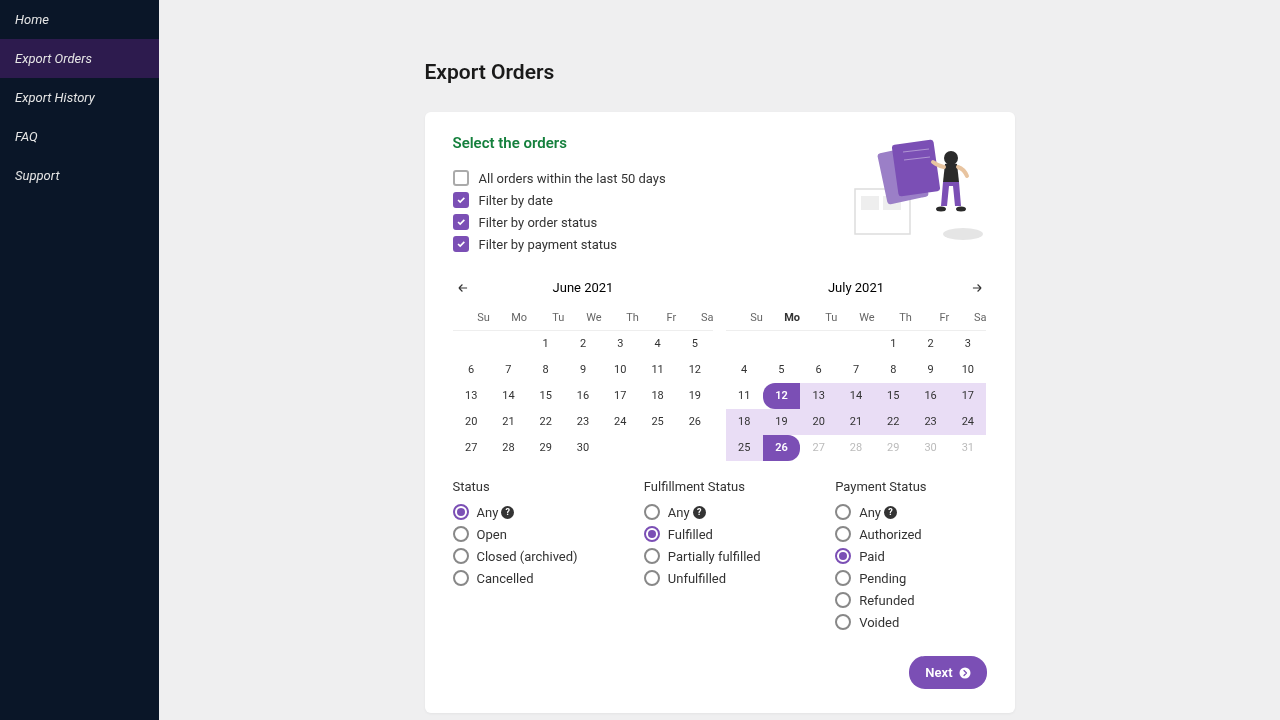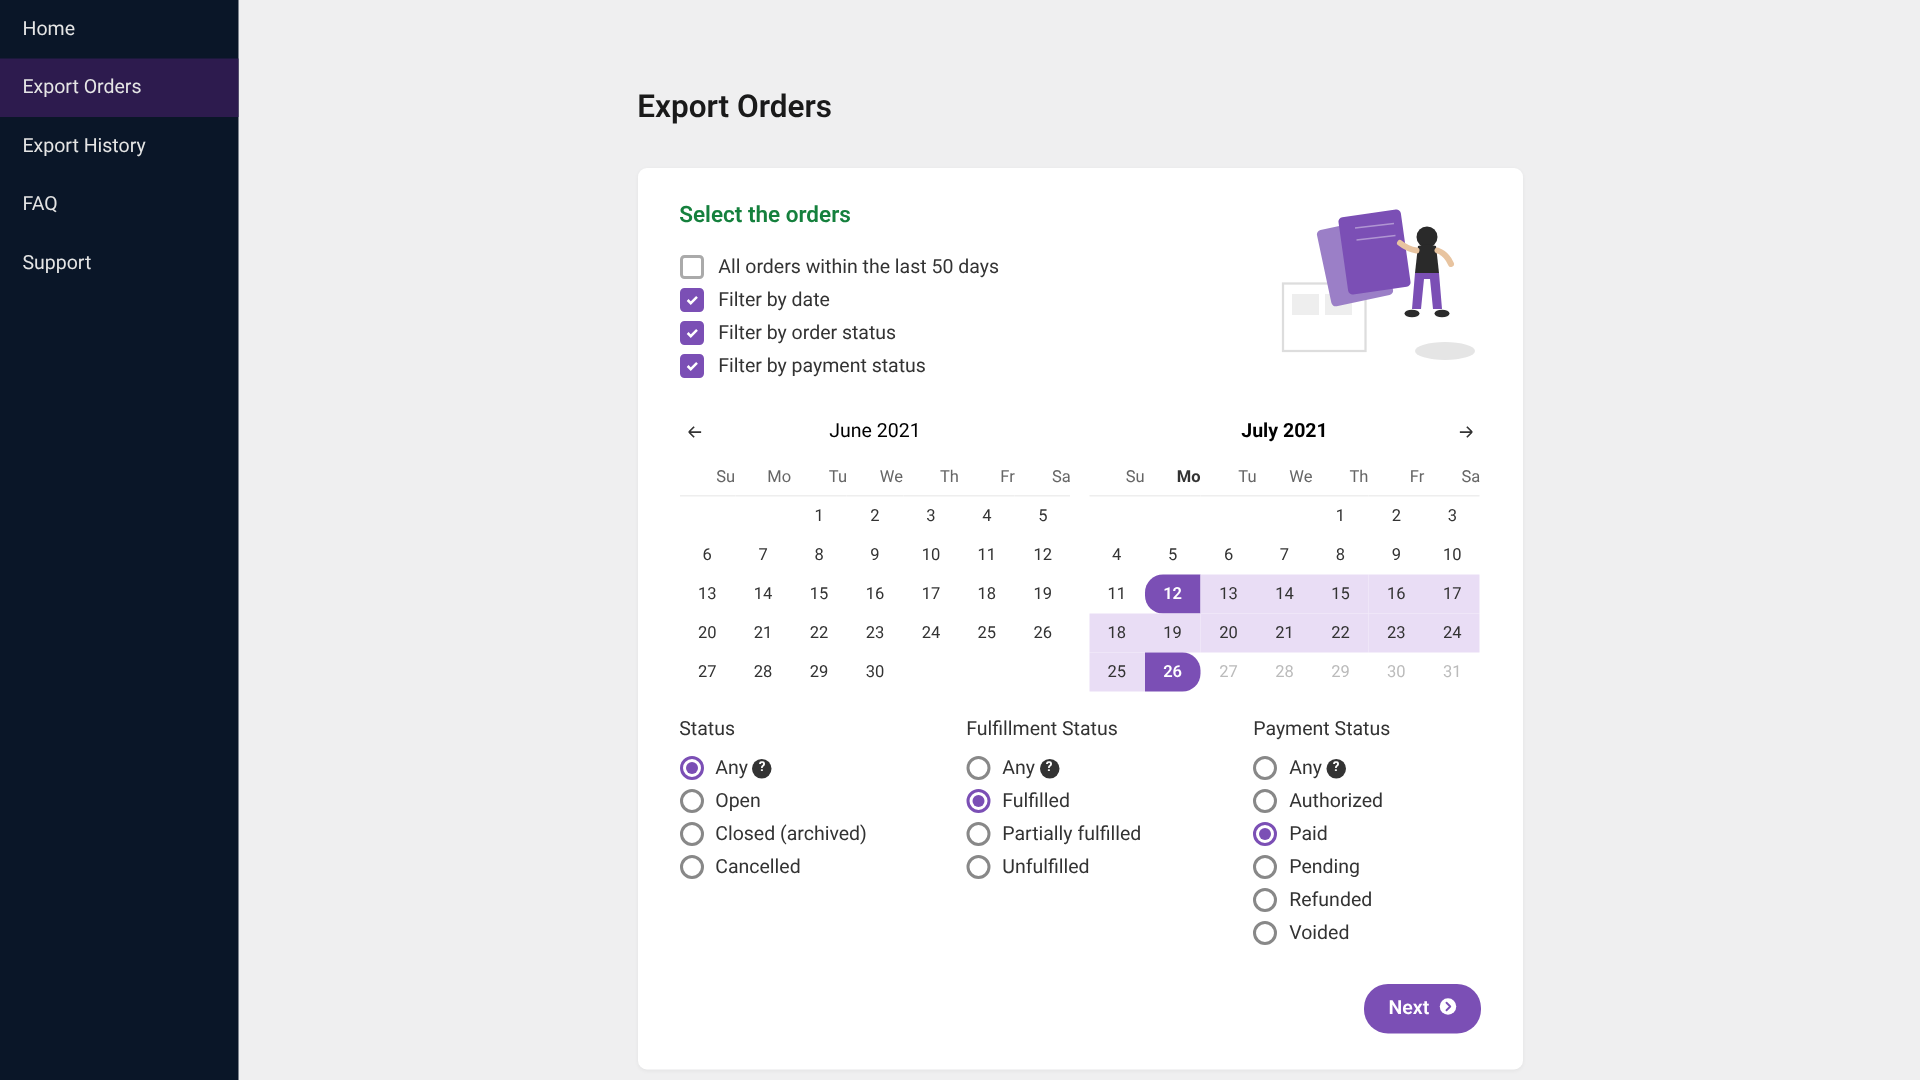--- a/index.html
+++ b/index.html
@@ -1,35 +1,35 @@
 <!DOCTYPE html>
 <html><head>
 <meta charset="utf-8">
 <style>
 * { margin: 0; padding: 0; box-sizing: border-box; font-family: -apple-system, BlinkMacSystemFont, 'Segoe UI', Roboto, Arial, sans-serif; }
 body { background: #efeff0; width: 1280px; height: 720px; overflow: hidden; display: flex; }
-.sidebar { width: 159px; background: #0a1628; height: 100%; }
+.sidebar { width: 159px; background: #0a1628; height: 100%; font-style: italic; }
 .sidebar-item { padding: 12px 15px; color: #e5e5e5; font-size: 13px; cursor: pointer; }
 .sidebar-item.active { background: #2d1b4e; }
 .main { flex: 1; padding: 0; overflow-y: auto; }
 .content { max-width: 590px; margin: 0 auto; padding-top: 60px; padding-bottom: 30px; }
 .page-title { font-size: 21px; font-weight: 600; color: #1a1a1a; margin-bottom: 28px; }
 .card { background: #fff; border-radius: 6px; padding: 22px 28px 24px; box-shadow: 0 1px 3px rgba(0,0,0,0.05); position: relative; }
 .section-title { font-size: 15px; font-weight: 600; color: #15803d; margin-bottom: 18px; }
 .illustration { position: absolute; right: 28px; top: 22px; width: 140px; height: 110px; }
 .filter-list { margin-bottom: 22px; }
 .filter-row { display: flex; align-items: center; margin-bottom: 6px; font-size: 13px; color: #333; }
 .checkbox { width: 16px; height: 16px; border: 2px solid #aaa; border-radius: 3px; margin-right: 10px; display: flex; align-items: center; justify-content: center; }
 .checkbox.checked { background: #7b4fb5; border-color: #7b4fb5; }
 .checkbox.checked svg { display: block; }
 .checkbox svg { display: none; width: 10px; height: 10px; }
 .calendars { display: flex; gap: 12px; margin-bottom: 18px; position: relative; }
 .cal { flex: 1; }
 .cal-header { text-align: center; font-size: 13px; color: #000000; padding: 6px 0 10px; position: relative; }
-.cal-header.bold { font-weight: 700; text-align: center; }
+.cal-header.bold { font-weight: 400; text-align: center; }
 .cal-nav { position: absolute; top: 4px; width: 20px; height: 20px; display: flex; align-items: center; justify-content: center; cursor: pointer; }
 .cal-nav.left { left: 0; }
 .cal-nav.right { right: 0; }
 .cal-grid { display: grid; grid-template-columns: repeat(7, 1fr); }
 .cal-dow { text-align: right; font-size: 11px; color: #666; padding: 6px 0; border-bottom: 1px solid #eee; }
 .cal-dow.bold { font-weight: 700; color: #333; }
 .cal-day { text-align: center; font-size: 11px; color: #333; height: 26px; line-height: 26px; cursor: pointer; position: relative; }
 .cal-day.empty { cursor: default; }
 .cal-day.outside { color: #bbb; }
 .cal-day.range { background: #e9ddf5; }
@@ -38,21 +38,21 @@
 .cal-day.end { border-top-left-radius: 0; border-bottom-left-radius: 0; }
 .status-section { display: flex; gap: 40px; margin-bottom: 20px; }
 .status-col { flex: 1; }
 .status-title { font-size: 13px; color: #333; margin-bottom: 10px; }
 .radio-row { display: flex; align-items: center; margin-bottom: 6px; font-size: 13px; color: #333; cursor: pointer; }
 .radio { width: 16px; height: 16px; border: 2px solid #888; border-radius: 50%; margin-right: 8px; display: flex; align-items: center; justify-content: center; }
 .radio.selected { border-color: #7b4fb5; }
 .radio.selected::after { content: ''; width: 8px; height: 8px; background: #7b4fb5; border-radius: 50%; }
 .help-icon { display: inline-flex; width: 13px; height: 13px; background: #333; color: #fff; border-radius: 50%; font-size: 9px; align-items: center; justify-content: center; margin-left: 3px; font-weight: bold; }
 .footer { display: flex; justify-content: flex-end; }
-.next-btn { background: #7b4fb5; color: #fff; border: none; border-radius: 16px; padding: 9px 16px; font-size: 13px; font-weight: 600; cursor: pointer; display: flex; align-items: flex-start; gap: 6px; }
+.next-btn { background: #7b4fb5; color: #fff; border: none; border-radius: 16px; padding: 9px 16px; font-size: 13px; font-weight: 600; cursor: pointer; display: flex; align-items: center; gap: 6px; }
 </style>
 </head>
 <body>
 
 <div class="sidebar">
     <div class="sidebar-item">Home</div>
     <div class="sidebar-item active">Export Orders</div>
     <div class="sidebar-item">Export History</div>
     <div class="sidebar-item">FAQ</div>
     <div class="sidebar-item">Support</div>

